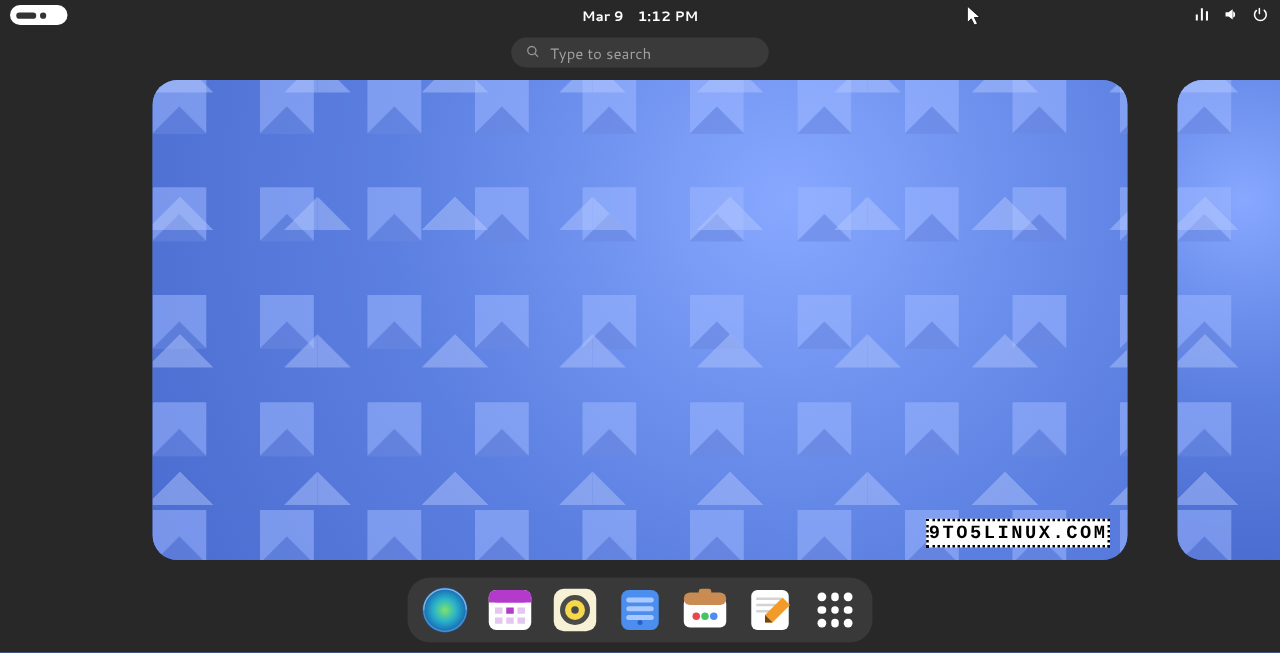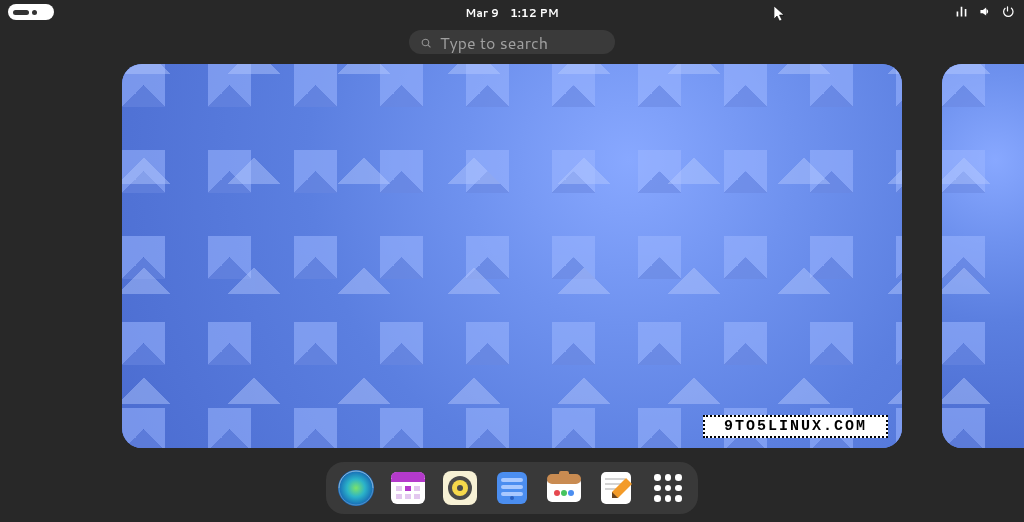--- a/index.html
+++ b/index.html
@@ -25,21 +25,21 @@
   .activities .dash { width:16px; height:5px; border-radius:3px; background:#333; }
   .clock span:first-child { margin-right:8px; }
   .status { position:absolute; right:10px; top:0; height:26px; display:flex; align-items:center; gap:10px; }
   .status svg { width:13px; height:13px; }
 
   
   .searchbar {
     position:absolute; top:30px; left:50%; transform:translateX(-50%);
     width:206px; height:24px; border-radius:14px;
     background:#3a3a3a; display:flex; align-items:center;
-    padding:0 12px; gap:8px; color:#a0a0a0; font-size:16px;
+    padding:0 12px; gap:8px; color:#a0a0a0; font-size:12px;
   }
   .searchbar svg { width:11px; height:11px; opacity:0.7; }
 
   
   .workspaces-row {
     position:absolute; top:64px; left:0; right:0; height:384px;
     display:flex; align-items:center; gap:40px;
   }
   .workspace {
     flex:0 0 auto; width:780px; height:384px; border-radius:20px;
@@ -74,21 +74,21 @@
       linear-gradient(-45deg,#b7c9ff 12%, transparent 12%);
     background-size:110px 110px;
     background-position:22px 10px;
     opacity:0.45;
   }
 
   .watermark {
     position:absolute; bottom:10px; right:14px;
     font-family: "Courier New", monospace;
     font-size:15px; font-weight:700; letter-spacing:2px;
-    color:#000; background:#fff; padding:1px 19px;
+    color:#000; background:#fff; padding:1px 0;
     border:2px dotted #000;
   }
 
   
   .dock {
     position:absolute; bottom:8px; left:50%; transform:translateX(-50%);
     height:52px; padding:6px 10px;
     background:rgba(60,60,60,0.85); border-radius:18px;
     display:flex; align-items:center; gap:12px;
   }

